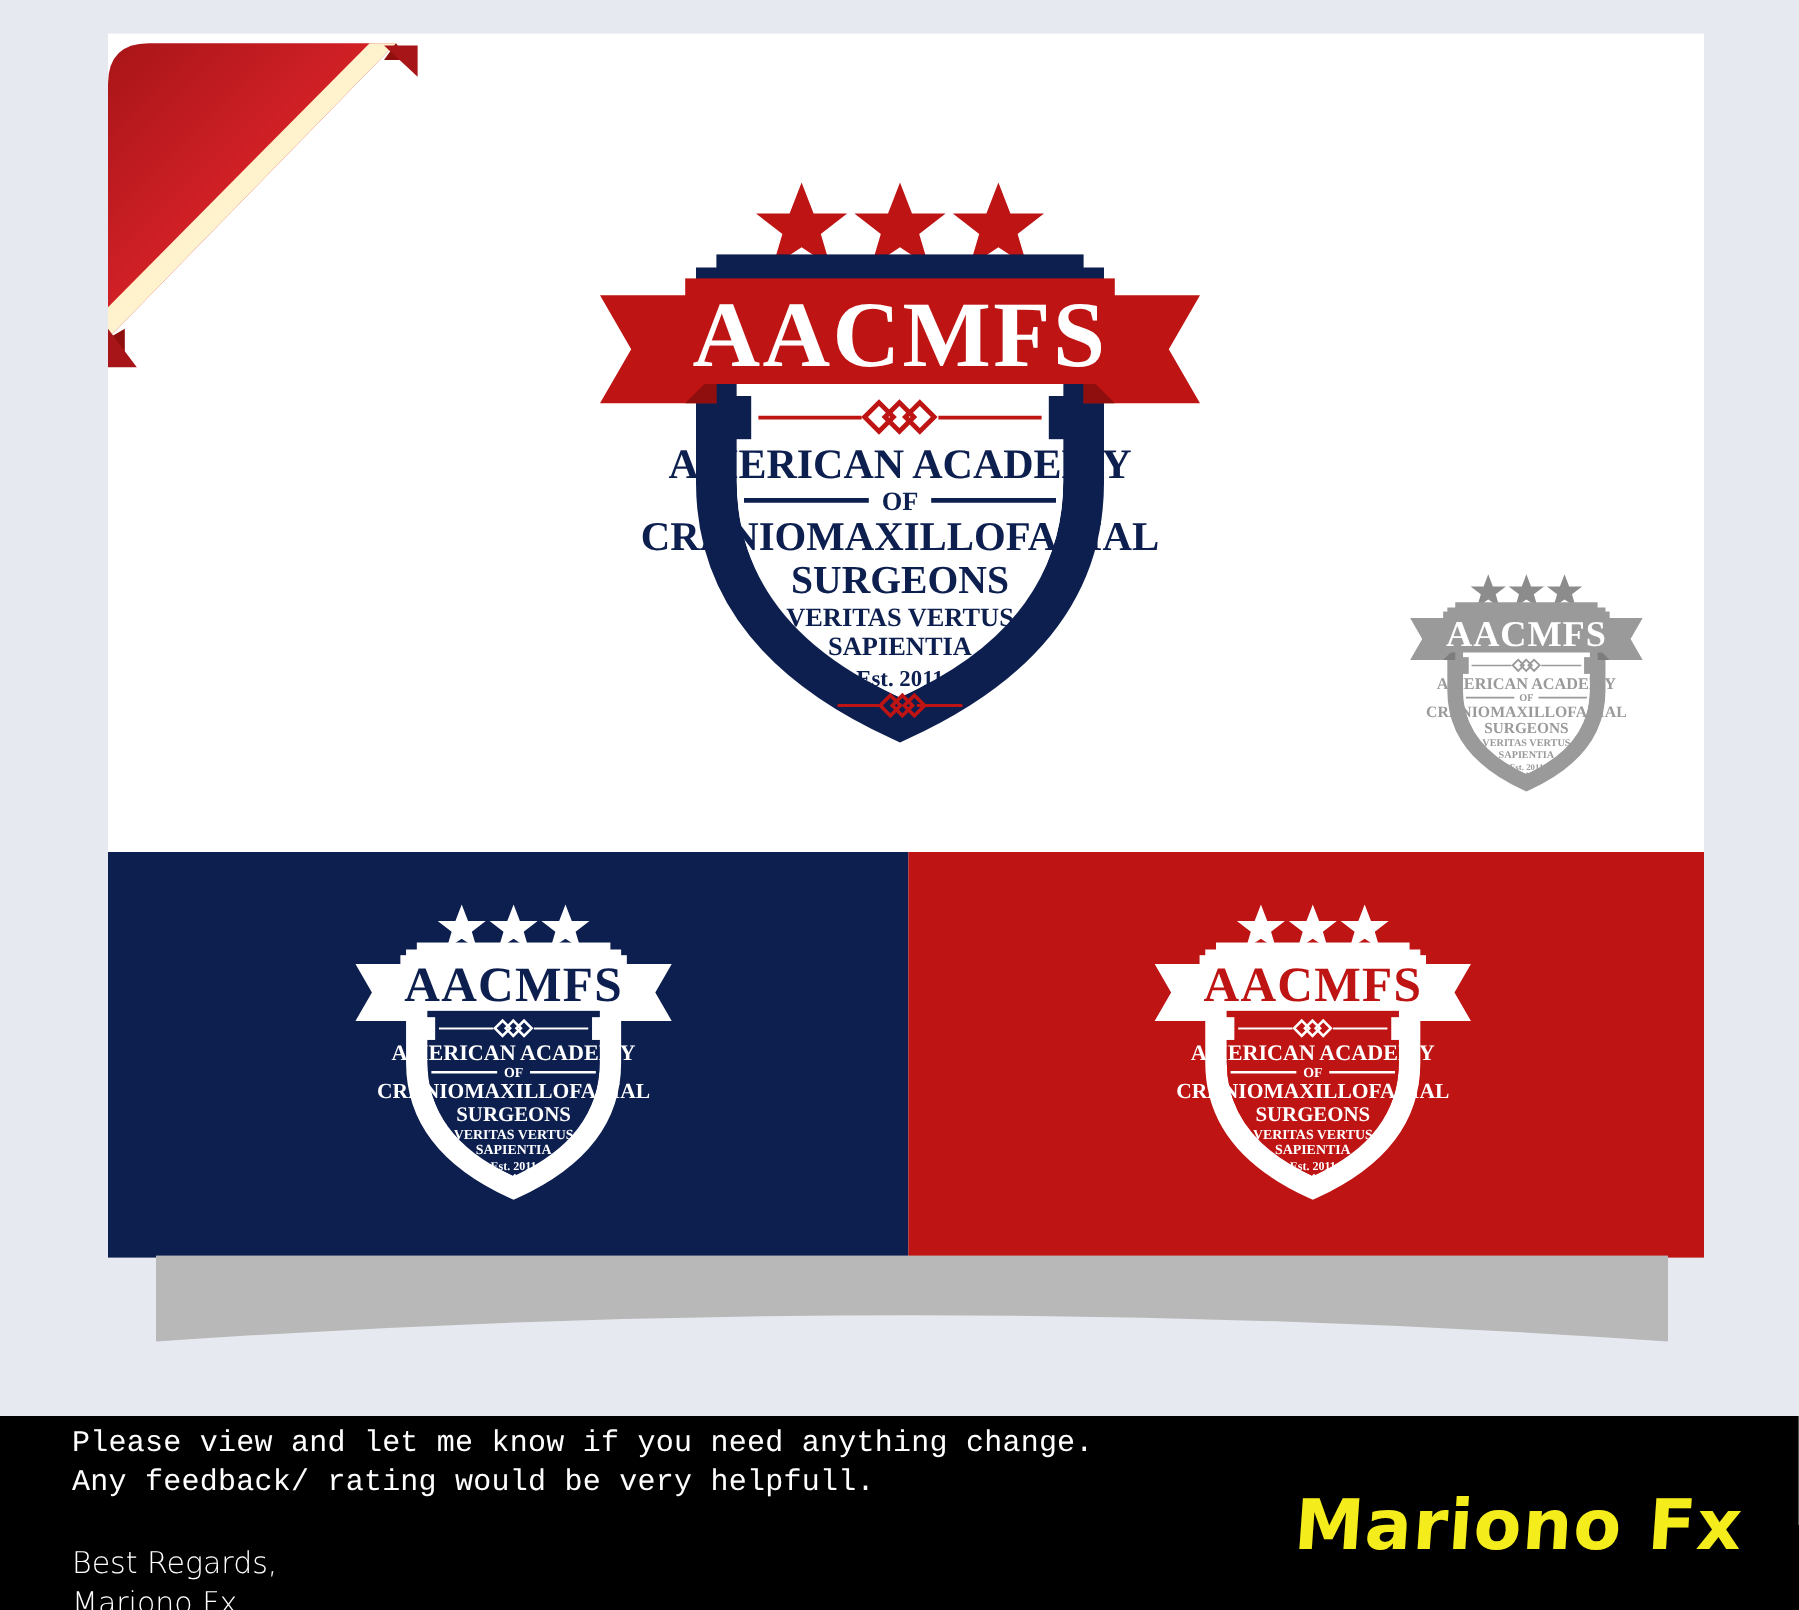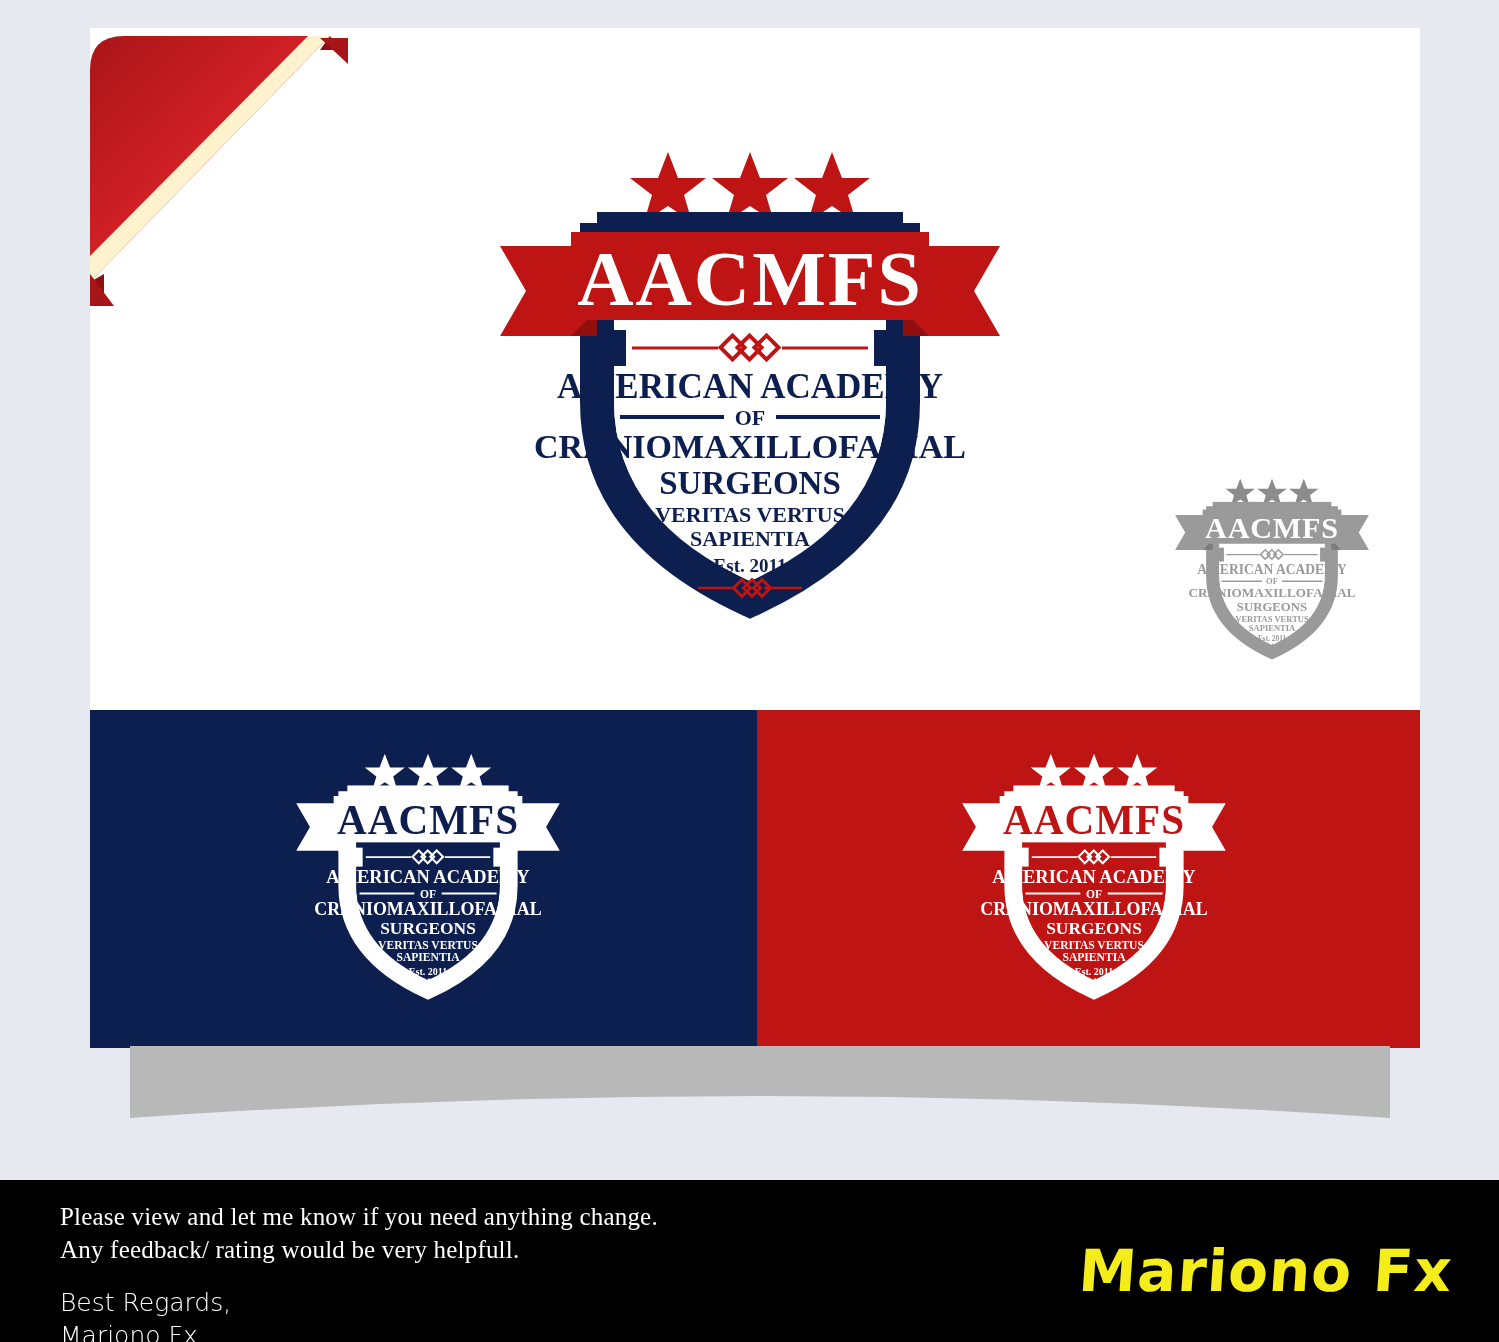--- a/index.html
+++ b/index.html
@@ -38,23 +38,23 @@
     position:absolute;left:130px;top:1046px;width:1260px;height:110px;
     overflow:hidden;
   }
 
   
   #footer{
     position:absolute;left:0;top:1180px;width:1499px;height:162px;
     background:#000000;
   }
   #footer-text{
-    position:absolute;left:60px;top:20px;
+    position:absolute;left:60px;top:6px;
     color:#ffffff;font-size:25px;line-height:33px;
-    font-family:Liberation Serif, serif;
+    font-family:Liberation Mono, monospace;
     letter-spacing:.2px;white-space:pre-line;
     font-weight:300;
   }
   #footer-sign{
     position:absolute;left:60px;top:106px;
     color:#ffffff;font-size:25px;line-height:33px;
     font-family:"DejaVu Sans", sans-serif;
     white-space:pre-line;font-weight:300;
   }
   #signature{

